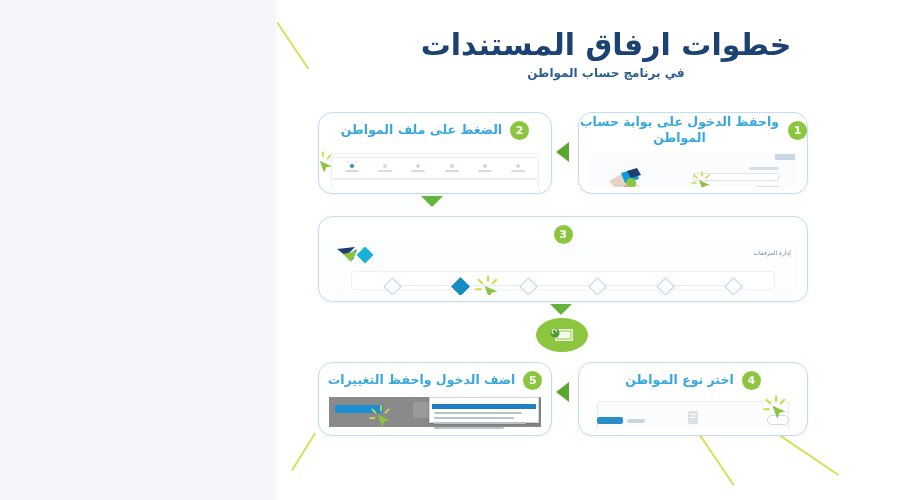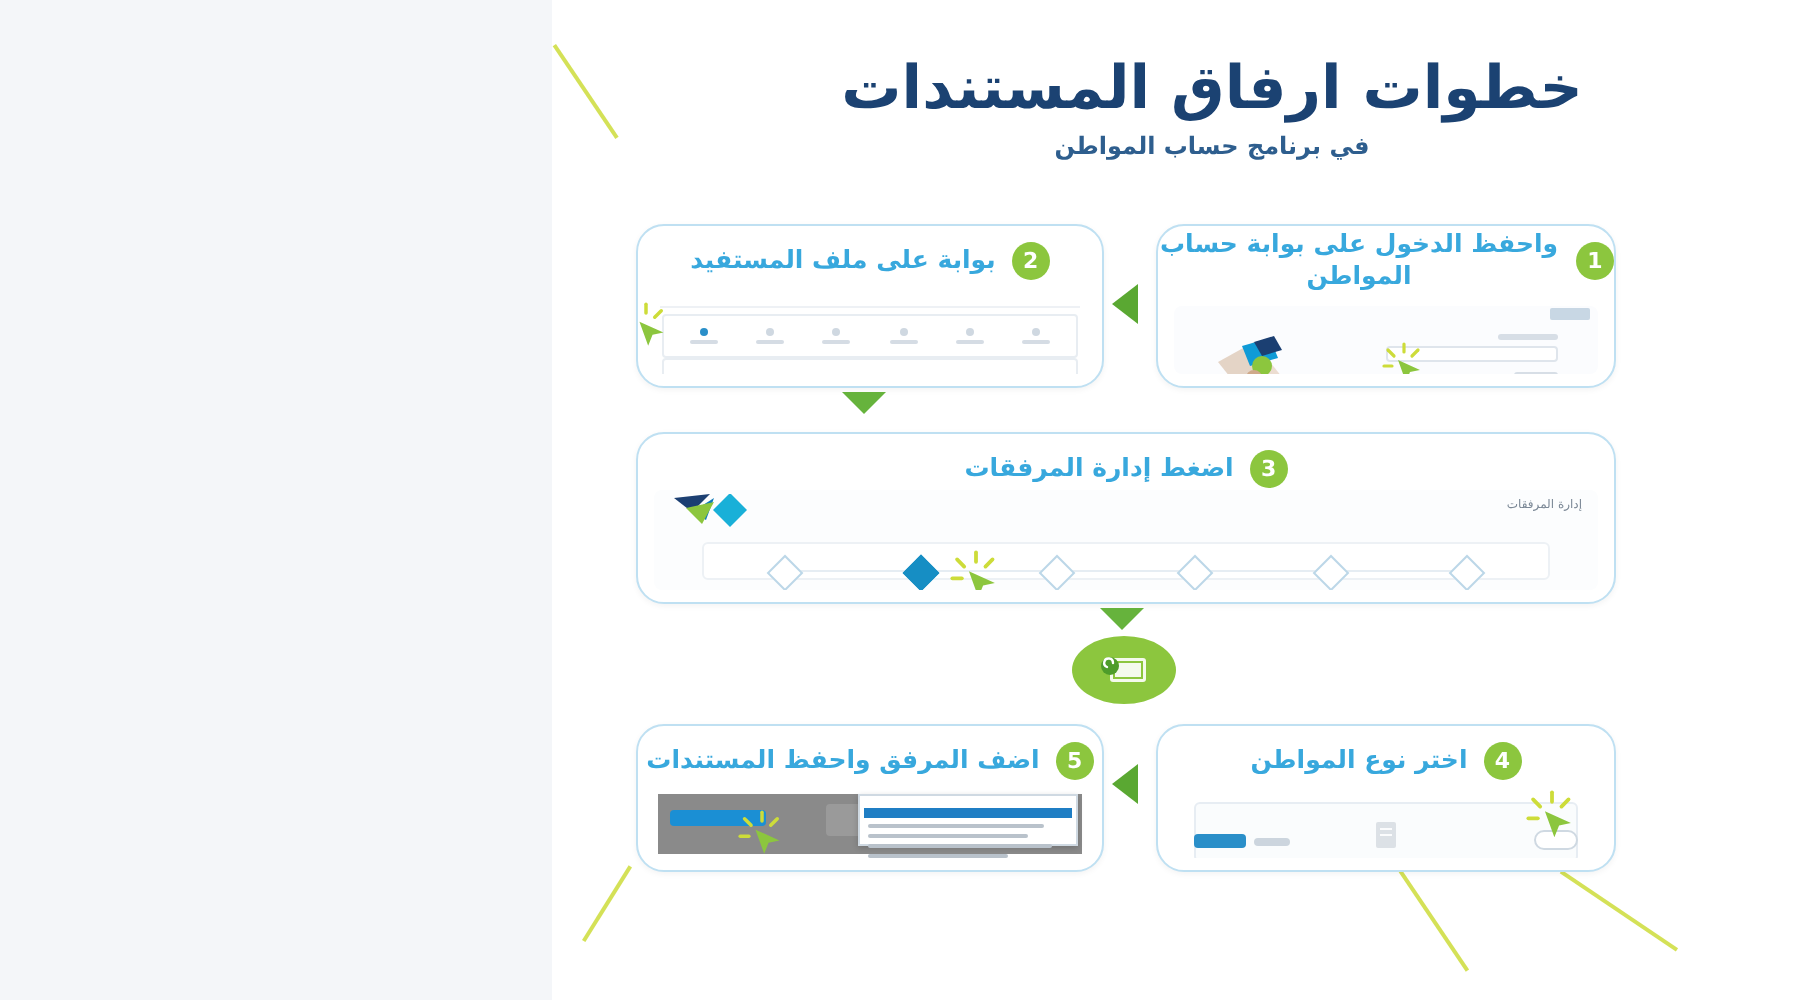--- a/index.html
+++ b/index.html
@@ -165,21 +165,21 @@
           </g>
           <polygon points="8,9 19,14 14,15 12,20" fill="#8cc63e"></polygon>
         </svg>
       </div>
     </div>
   </div>
 
   <div class="card" style="left:162px;top:112px;width:232px;height:80px;">
     <div class="card-head">
       <div class="badge">2</div>
-      <div class="card-title">بوابة على ملف المستفيد</div>
+      <div class="card-title">الضغط على ملف المواطن</div>
     </div>
     <div class="shot" style="top:30px;background:#fff;">
       <div class="c2-bar"></div>
       <div class="c2-logo">
         <svg width="16" height="8" viewBox="0 0 16 8">
           <polygon points="0,1 8,0 4,4" fill="#1b3f72"></polygon>
           <polygon points="4,4 9,1 7,6" fill="#8cc63e"></polygon>
           <circle cx="11" cy="3" r="2.4" fill="#0f9bd7"></circle>
         </svg>
       </div>
@@ -227,21 +227,20 @@
     </div>
   </div>
 
   <div class="tri-left" style="left:400px;top:142px;"></div>
 
   <div class="tri-down" style="left:265px;top:196px;"></div>
 
   <div class="card" style="left:162px;top:216px;width:488px;height:84px;">
     <div class="card-head">
       <div class="badge">3</div>
-      <div class="card-title">اضغط إدارة المرفقات</div>
     </div>
     <div class="shot" style="top:28px;background:#fcfdfe;">
       <div class="c3-logo">
         <svg width="42" height="20" viewBox="0 0 42 20">
           <polygon points="0,2 18,0 9,9" fill="#1b3f72"></polygon>
           <polygon points="9,9 20,2 16,13" fill="#0f7ab8"></polygon>
           <polygon points="6,7 20,4 14,15" fill="#8cc63e"></polygon>
           <rect x="22" y="2" width="12" height="12" transform="rotate(45 28 8)" fill="#19b0d8"></rect>
         </svg>
       </div>
@@ -327,21 +326,21 @@
           </g>
           <polygon points="8,9 19,14 14,15 12,20" fill="#8cc63e"></polygon>
         </svg>
       </div>
     </div>
   </div>
 
   <div class="card" style="left:162px;top:362px;width:232px;height:72px;">
     <div class="card-head">
       <div class="badge">5</div>
-      <div class="card-title">اضف المرفق  واحفظ المستندات</div>
+      <div class="card-title">اضف الدخول  واحفظ التغييرات</div>
     </div>
     <div class="shot" style="top:30px;background:#fff;">
       <div class="c5-gray">
         <div class="c5-ph"></div>
       </div>
       <div class="c5-btn"></div>
       <div class="c5-drop">
         <div class="c5-sel"></div>
         <div style="position:absolute;left:0;right:0;top:14px;">
           <div class="c5-ln" style="width:88px;margin-right:auto;"></div>

